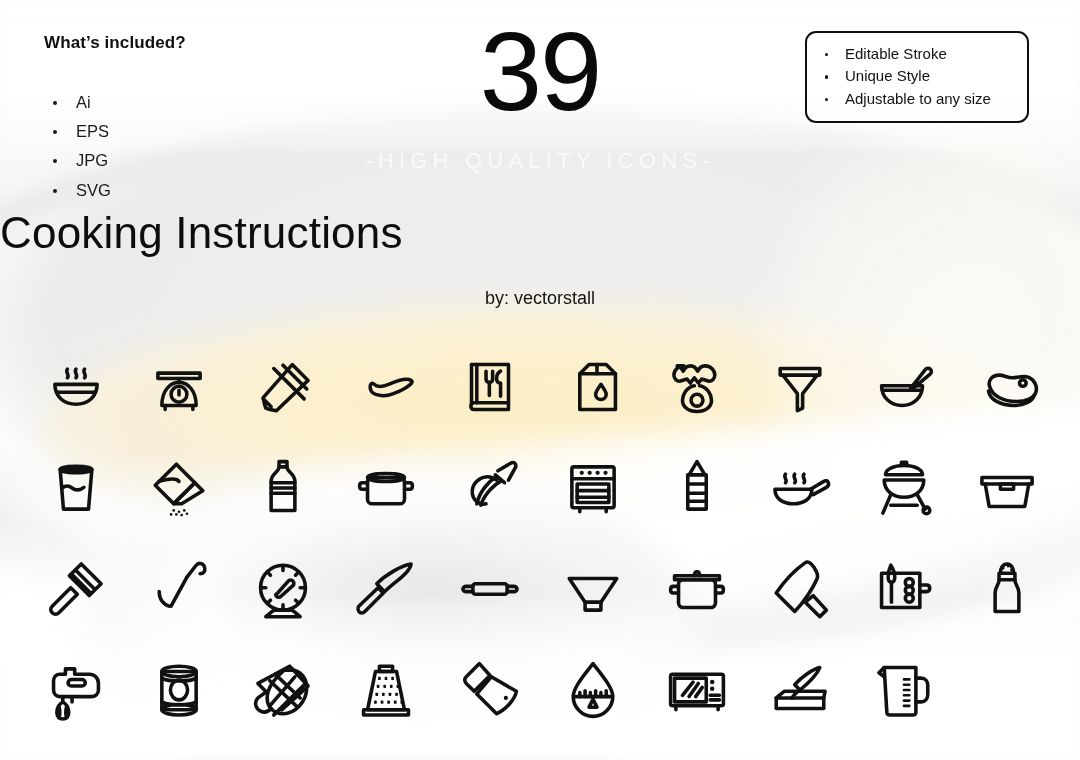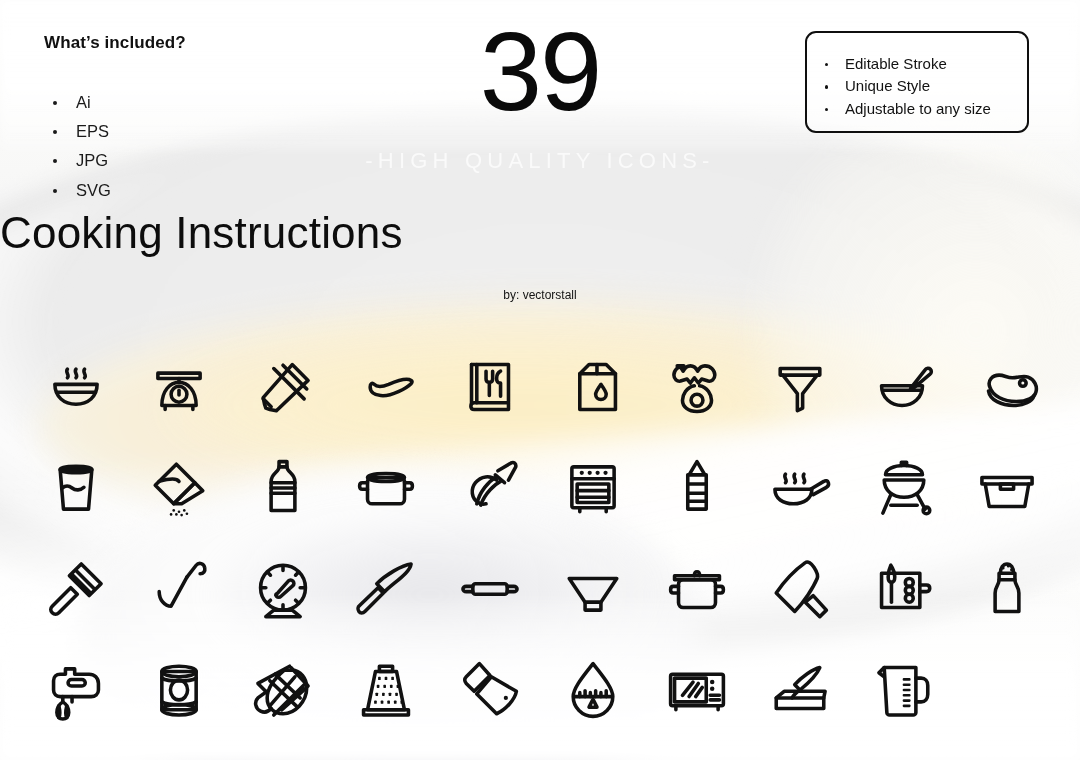--- a/index.html
+++ b/index.html
@@ -55,24 +55,24 @@
   .fg{position:absolute;inset:0;}
 
   .included-title{position:absolute;left:44px;top:33px;font-size:17px;font-weight:bold;color:#111;letter-spacing:.1px;}
   .included-list{position:absolute;left:48px;top:88px;margin:0;padding:0;list-style:none;}
   .included-list li{position:relative;font-size:16.5px;color:#1a1a1a;line-height:29.2px;padding-left:28px;white-space:nowrap;}
   .included-list li::before{content:"";position:absolute;left:5px;top:13px;width:4px;height:4px;border-radius:50%;background:#1a1a1a;}
 
   .count{position:absolute;left:0;right:0;top:16px;text-align:center;font-size:112px;line-height:1;color:#0a0a0a;font-weight:normal;letter-spacing:-2px;}
   .hq{position:absolute;left:0;right:0;top:148px;text-align:center;font-size:22px;letter-spacing:5.2px;color:rgba(255,255,255,.72);font-weight:500;}
   .title{position:absolute;left:0;right:0;top:208px;font-size:44px;color:#0d0d0d;letter-spacing:.2px;}
-  .byline{position:absolute;left:0;right:0;top:288px;text-align:center;font-size:12px;color:#141414;}
+  .byline{position:absolute;left:0;right:0;top:288px;text-align:center;font-size:18px;color:#141414;}
 
   .features{position:absolute;left:805px;top:31px;width:224px;border:2px solid #0f0f0f;border-radius:11px;
-    background:rgba(255,255,255,.42);padding:20px 12px 11px 12px;box-sizing:border-box;}
+    background:rgba(255,255,255,.42);padding:10px 12px 11px 12px;box-sizing:border-box;}
   .features ul{margin:0;padding:0;list-style:none;}
   .features li{position:relative;font-size:15px;color:#121212;line-height:22.4px;padding-left:26px;white-space:nowrap;}
   .features li::before{content:"";position:absolute;left:6px;top:10px;width:3.4px;height:3.4px;border-radius:50%;background:#121212;}
 
   
   .grid{position:absolute;left:24px;top:336px;width:1035px;
     display:grid;grid-template-columns:repeat(10,1fr);
     grid-template-rows:repeat(4,101px);}
   .cell{display:flex;align-items:center;justify-content:center;}
   .cell svg{width:66px;height:66px;display:block;}

